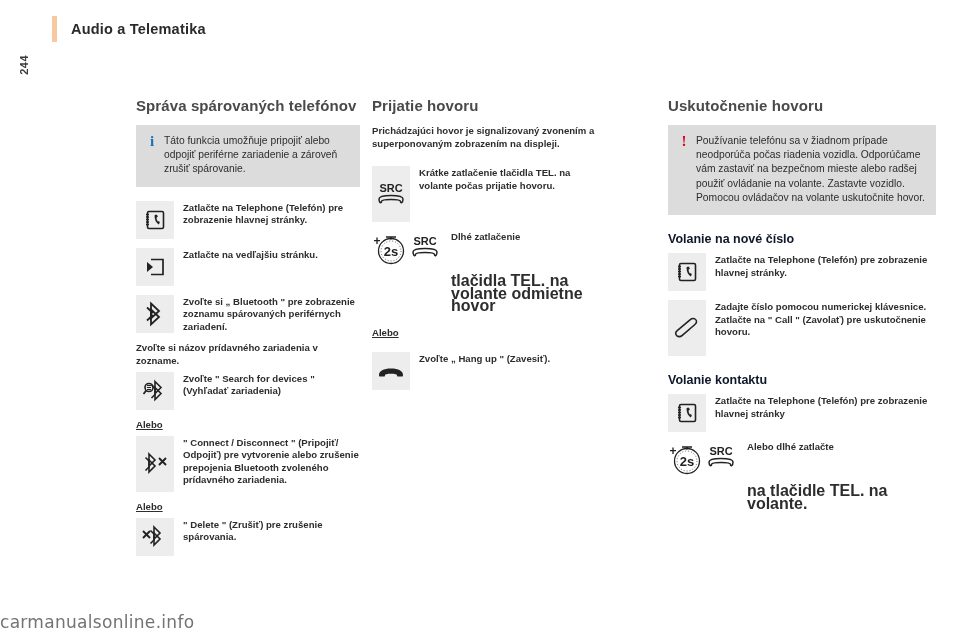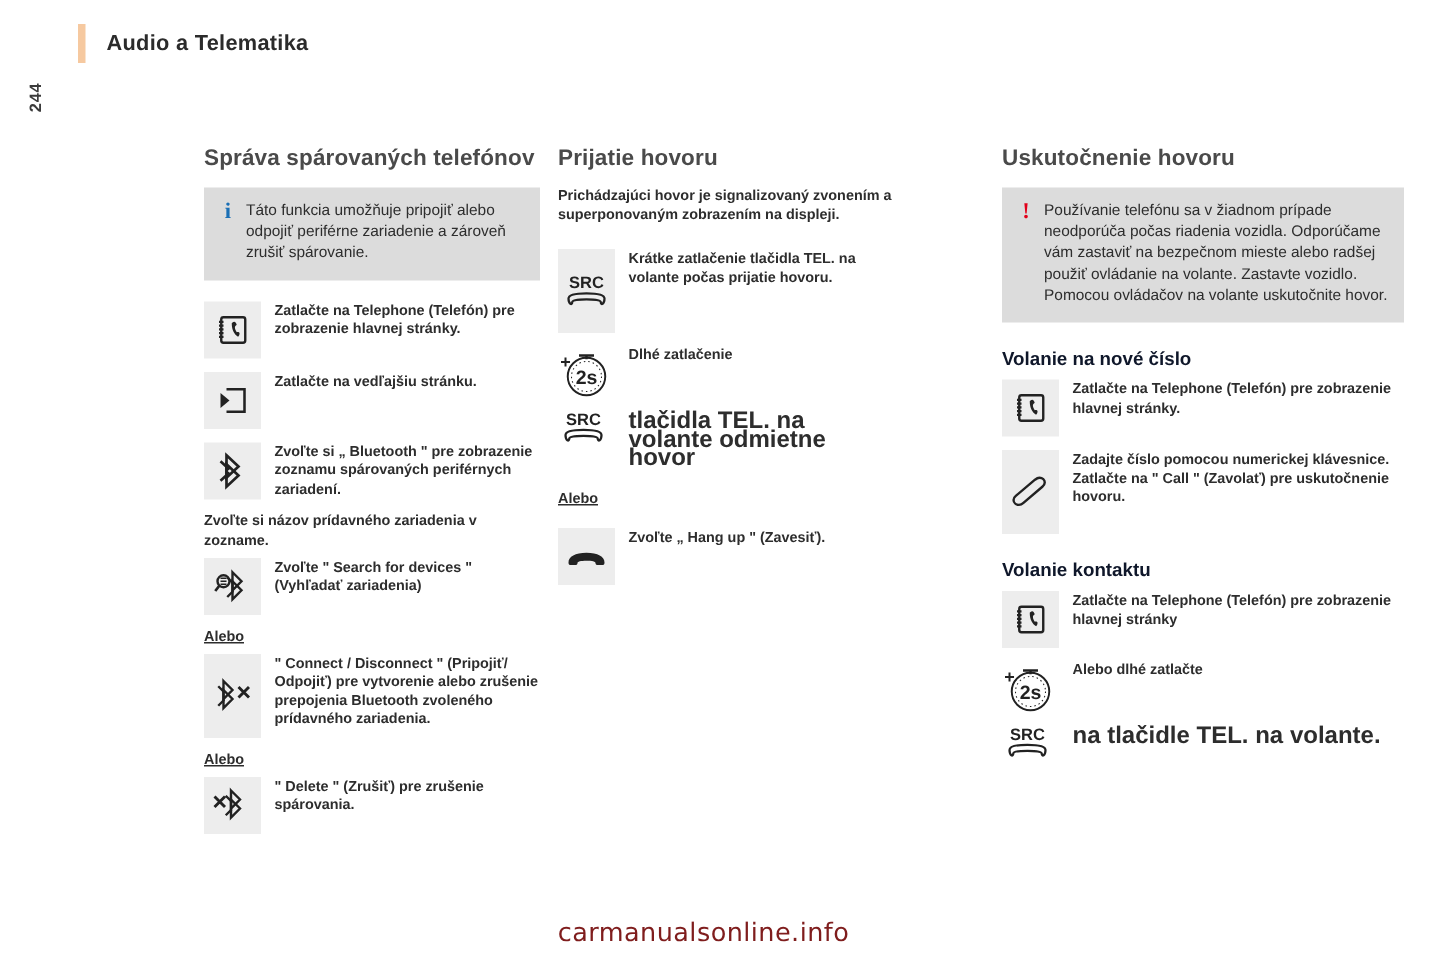--- a/index.html
+++ b/index.html
@@ -63,34 +63,34 @@
   .row .ibox.tall { height:56px; }
   .row .rtxt {
     font-size:9.6px; font-weight:bold; color:#2d2d2d;
     line-height:12.6px; padding-top:1px;
   }
 
   .alebo { font-size:9.6px; font-weight:bold; color:#2d2d2d; margin:2px 0 6px 0;text-decoration:underline; }
   .freetext { font-size:9.6px; font-weight:bold; color:#2d2d2d; line-height:12.6px; margin:0 0 4px 0; }
 
   
-  .stack { display:flex; flex-direction:column; }
+  .stack { display:flex; flex-direction:row; }
   .stack .ibox { margin-bottom:2px; }
 
   .sidebyside { display:flex; align-items:flex-start; }
   .sidebyside .icons { flex:0 0 38px; margin-right:9px; }
   .sidebyside .texts { flex:1; }
   .sidebyside .texts .l1 { font-size:9.6px; font-weight:bold; color:#2d2d2d; line-height:12.6px; height:44px; }
   .sidebyside .texts .l2 { font-size:16px; font-weight:bold; color:#2d2d2d; line-height:12.6px; }
 
   svg { display:block; }
 
   .footer {
-    position:absolute; left:0; bottom:8px; width:938px; text-align:center;
-    font-size:17px; color:#7f1d1d; letter-spacing:.3px;
+    position:absolute; left:0; bottom:8px; width:938px; 
+    font-size:17px; color:#737373; letter-spacing:.3px;
     font-family:"DejaVu Sans", sans-serif;
   }
 </style>
 </head>
 <body>
 
 <div class="page">
 
   <div class="hdr">
     <div class="hdr-bar"></div>

